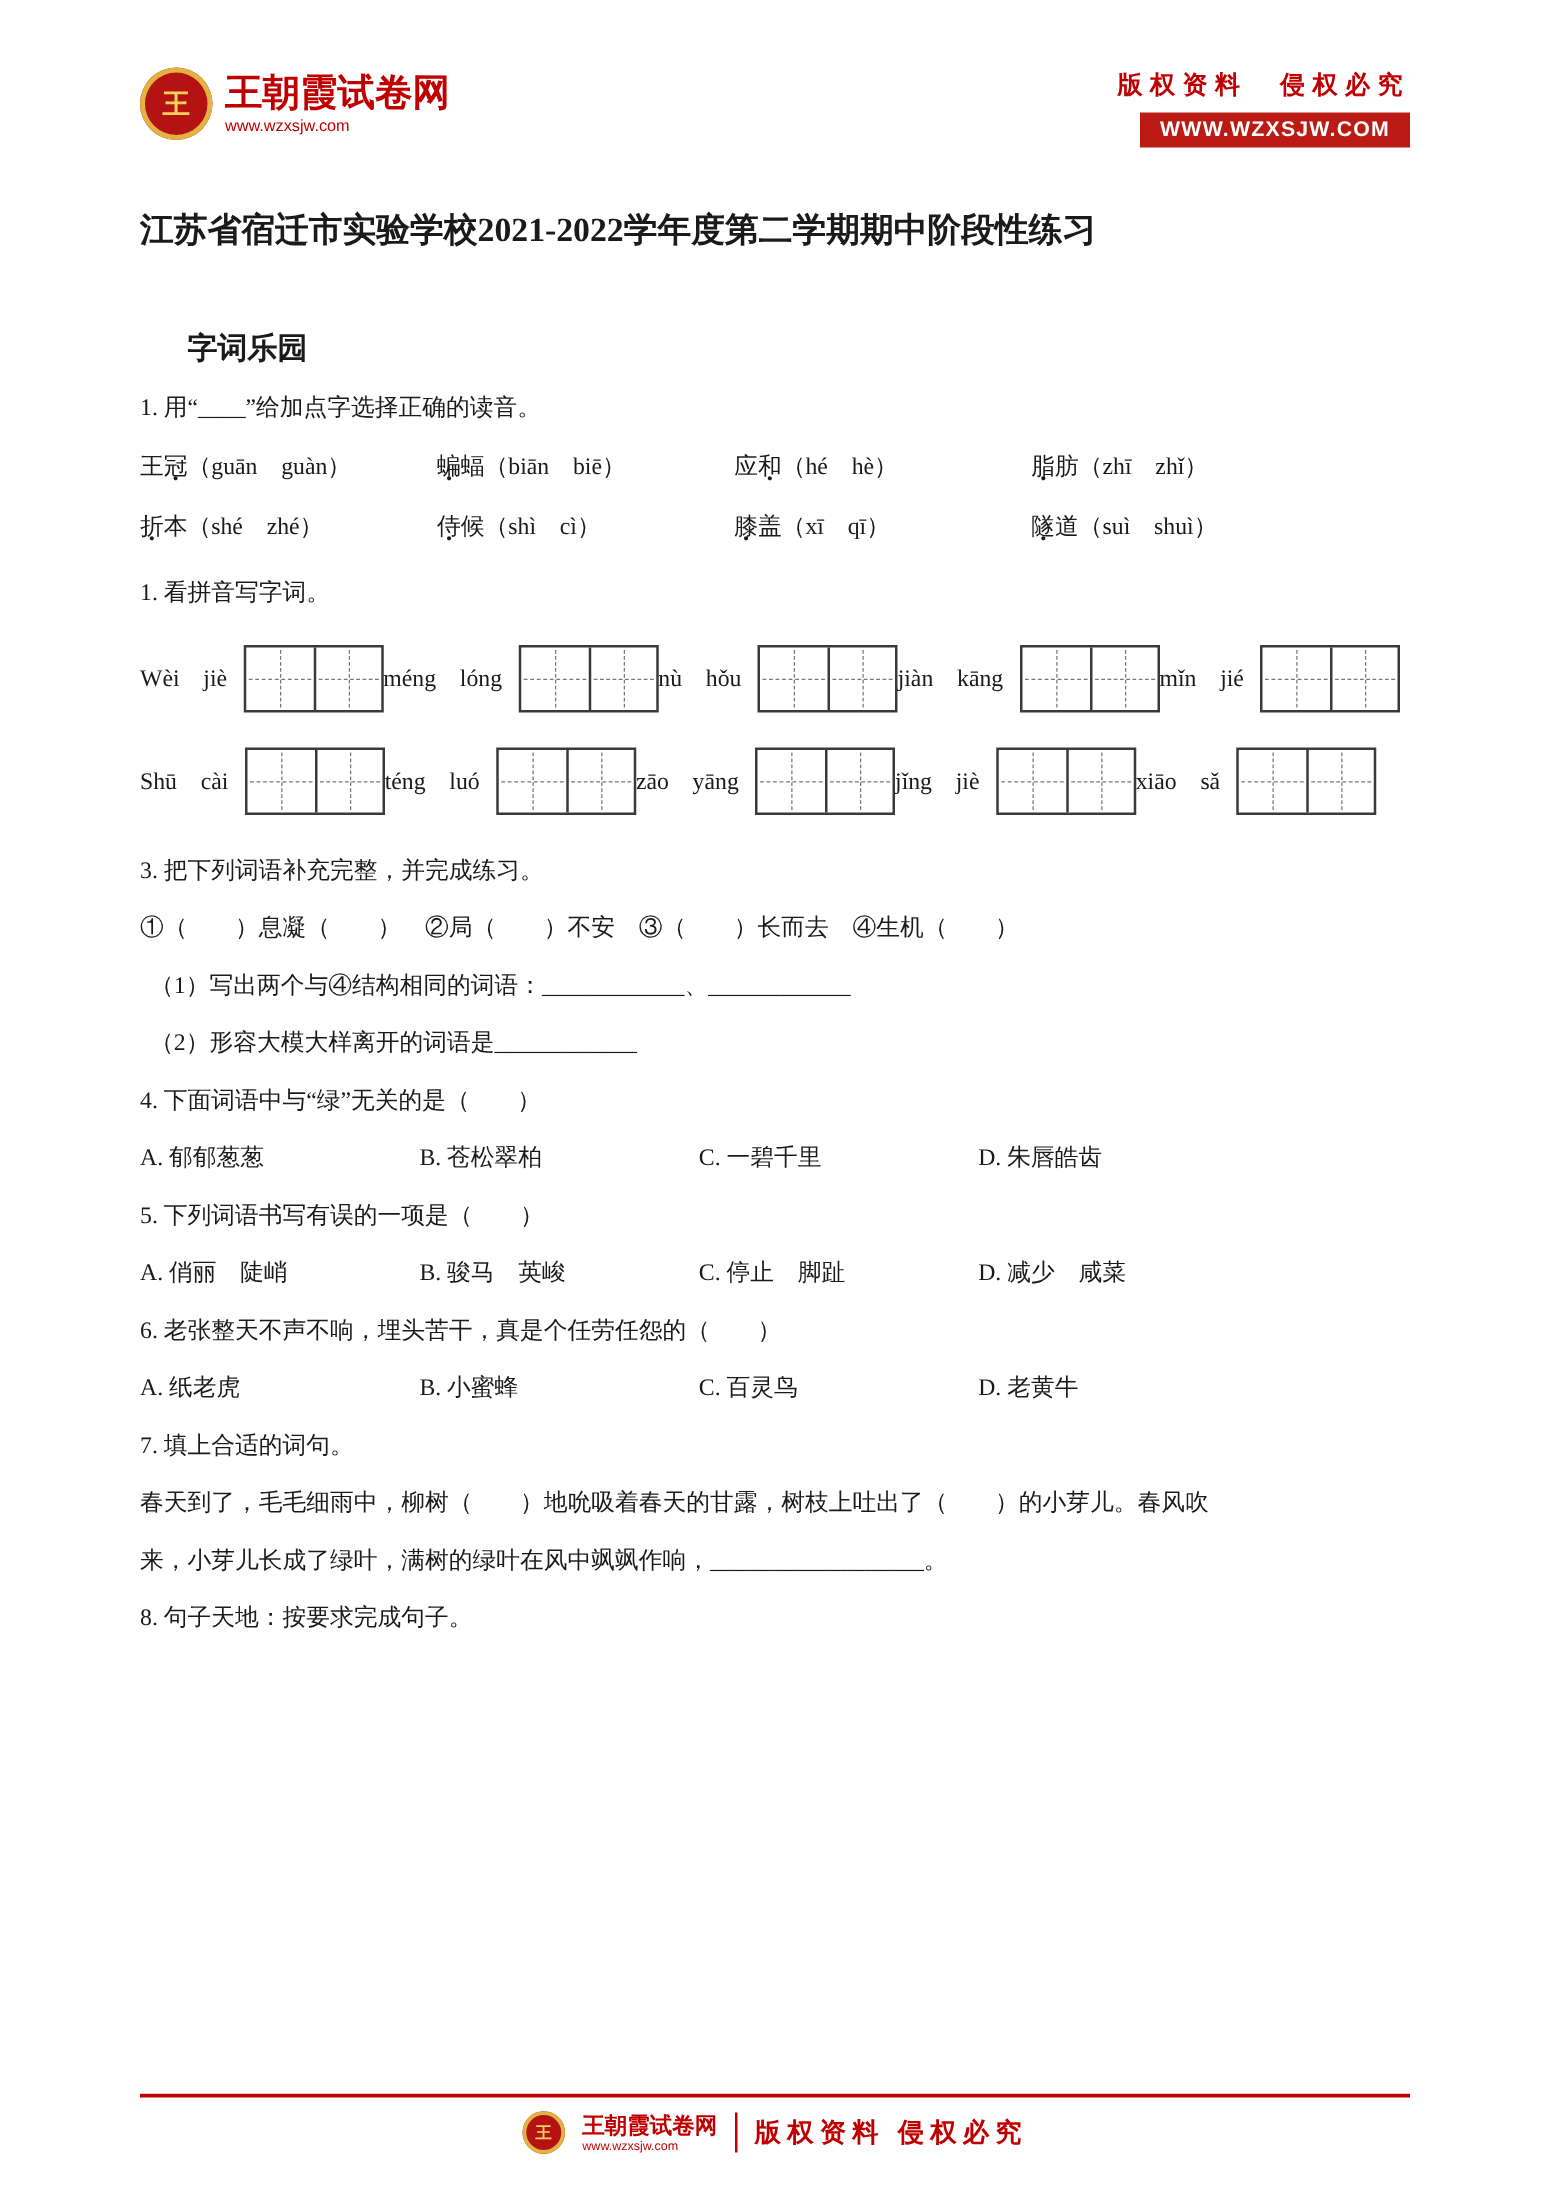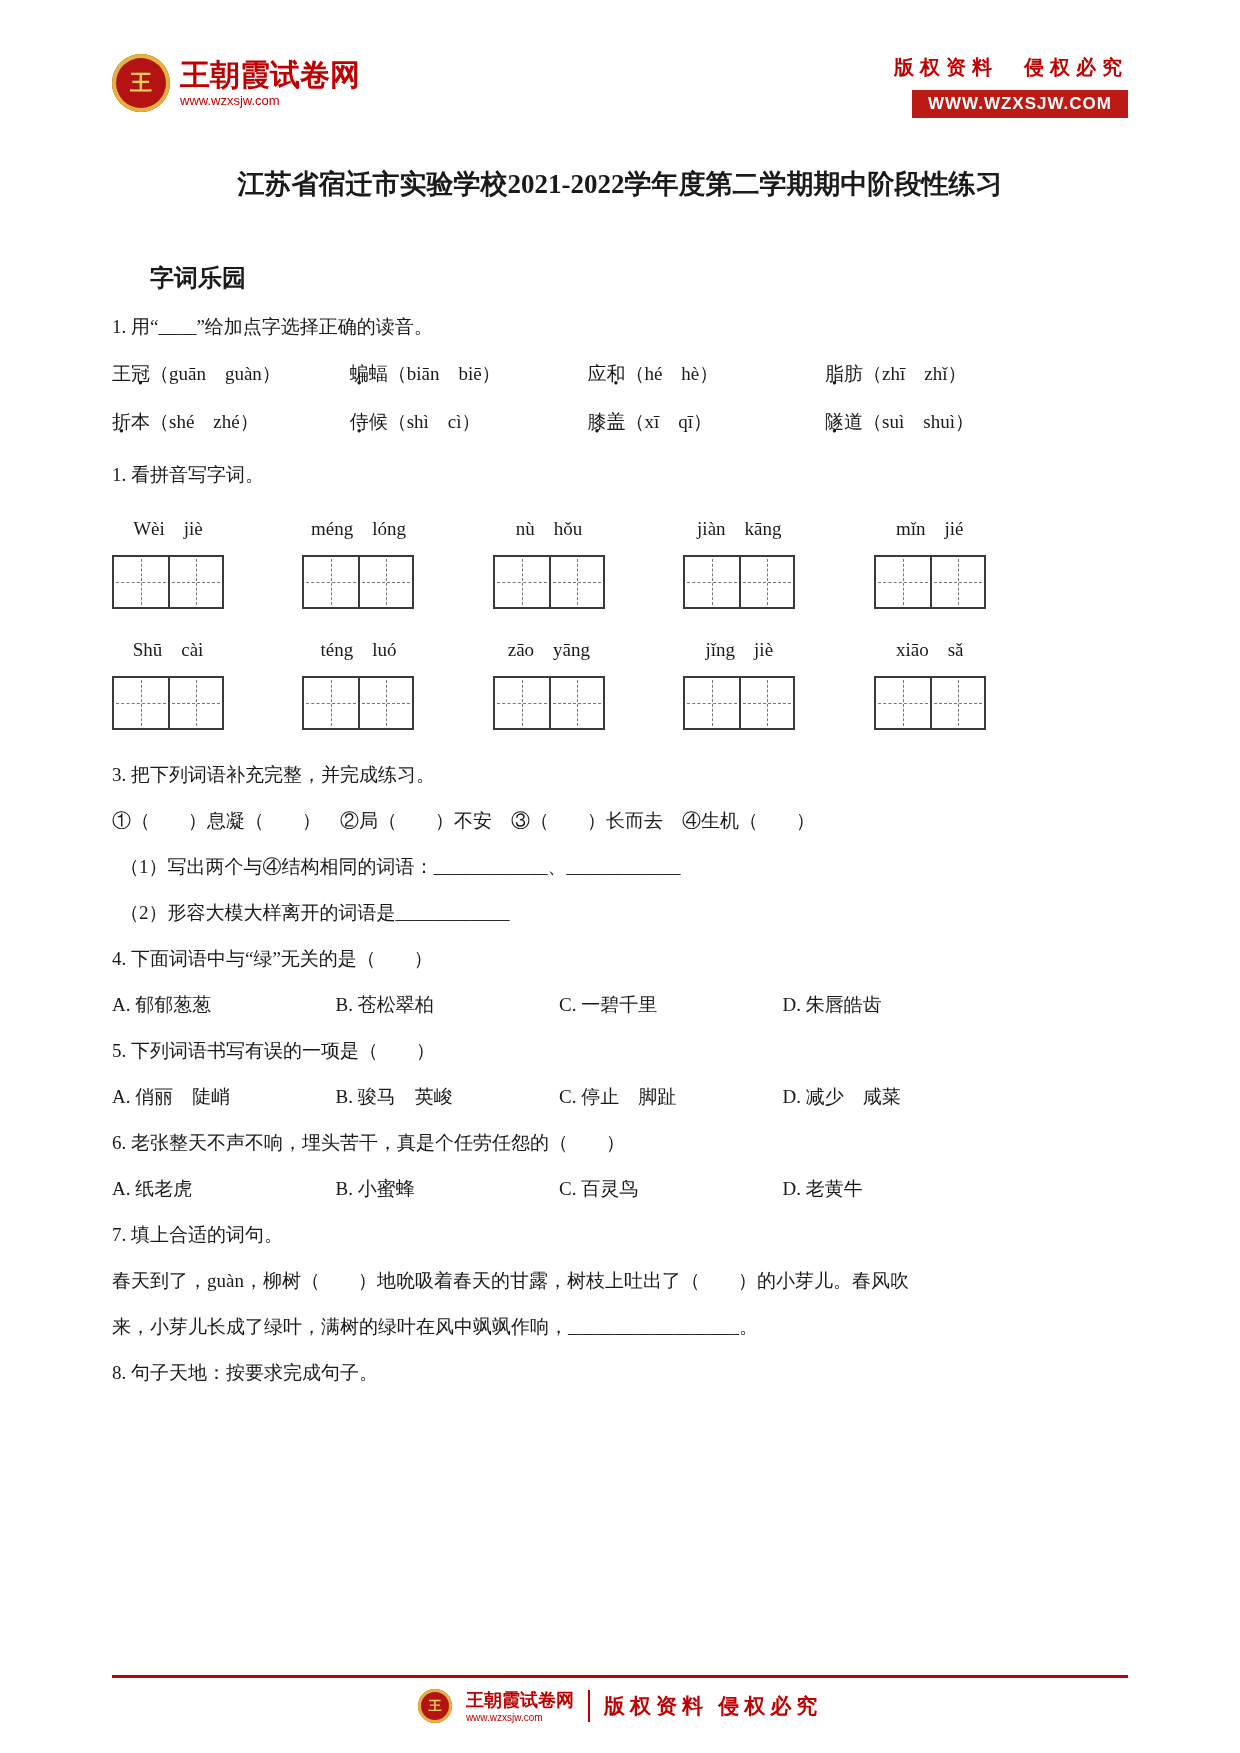--- a/index.html
+++ b/index.html
@@ -30,42 +30,42 @@
   .logo-site { color: #c00000; font-size: 13px; margin-top: 2px; font-family: "Liberation Sans", sans-serif; }
   .hdr-right { display: flex; flex-direction: column; align-items: flex-end; }
   .copy-note { color: #c00000; font-size: 20px; font-weight: bold; letter-spacing: 6px; }
   .banner {
     margin-top: 9px; background: #bb1b14; color: #ffffff;
     font-family: "Liberation Sans", sans-serif; font-weight: bold;
     font-size: 17px; letter-spacing: 1px; padding: 4px 16px;
   }
 
   
-  .title1 { text-align: center; font-weight: bold; font-size: 27px; margin-top: 48px; }
+  .title1 { font-weight: bold; font-size: 27px; margin-top: 48px; }
   .title2 { text-align: center; font-weight: bold; font-size: 26px; margin-top: 30px; }
 
   
   .main { margin-top: 60px; font-size: 19px; }
   .sec-head { font-weight: bold; font-size: 24px; margin-left: 38px; }
   .tline { margin-top: 20px; line-height: 26px; }
   .sub-indent { padding-left: 8px; }
 
   
   .pron-row { display: flex; width: 92%; margin-top: 20px; line-height: 28px; gap: 16px; }
   .pron-item { flex: 1; white-space: nowrap; }
   .dotted { position: relative; }
   .dotted::after {
     content: "•"; position: absolute; left: 50%;
     transform: translateX(-50%); bottom: -14px;
     font-size: 14px; color: #1a1a1a;
   }
 
   
   .py-grid-row { display: flex; justify-content: space-between; width: 86%; margin-top: 28px; }
-  .py-group { display: flex; flex-direction: column; align-items: center; gap: 13px; }
+  .py-group { display: flex; flex-direction: row; align-items: center; gap: 13px; }
   .py-label { font-size: 19px; white-space: nowrap; }
   .tzg-pair { display: flex; border: 2px solid #3a3a3a; background: #fff; }
   .tzg-cell { width: 54px; height: 50px; position: relative; }
   .tzg-cell + .tzg-cell { border-left: 2px solid #3a3a3a; }
   .tzg-cell::before {
     content: ""; position: absolute; left: 2px; right: 2px; top: 50%;
     border-top: 1px dashed #777;
   }
   .tzg-cell::after {
     content: ""; position: absolute; top: 2px; bottom: 2px; left: 50%;
@@ -241,21 +241,21 @@
       <div class="opts">
           <span class="opt">A. 纸老虎</span>
           <span class="opt">B. 小蜜蜂</span>
           <span class="opt">C. 百灵鸟</span>
           <span class="opt">D. 老黄牛</span>
         </div>
     </section>
 
     <section>
       <div class="tline">7. 填上合适的词句。</div>
-      <div class="tline">春天到了，guàn，柳树（　　）地吮吸着春天的甘露，树枝上吐出了（　　）的小芽儿。春风吹</div>
+      <div class="tline">春天到了，毛毛细雨中，柳树（　　）地吮吸着春天的甘露，树枝上吐出了（　　）的小芽儿。春风吹</div>
       <div class="tline">来，小芽儿长成了绿叶，满树的绿叶在风中飒飒作响，__________________。</div>
     </section>
 
     <section>
       <div class="tline">8. 句子天地：按要求完成句子。</div>
     </section>
 
   </main>
 
   <footer class="ftr">

